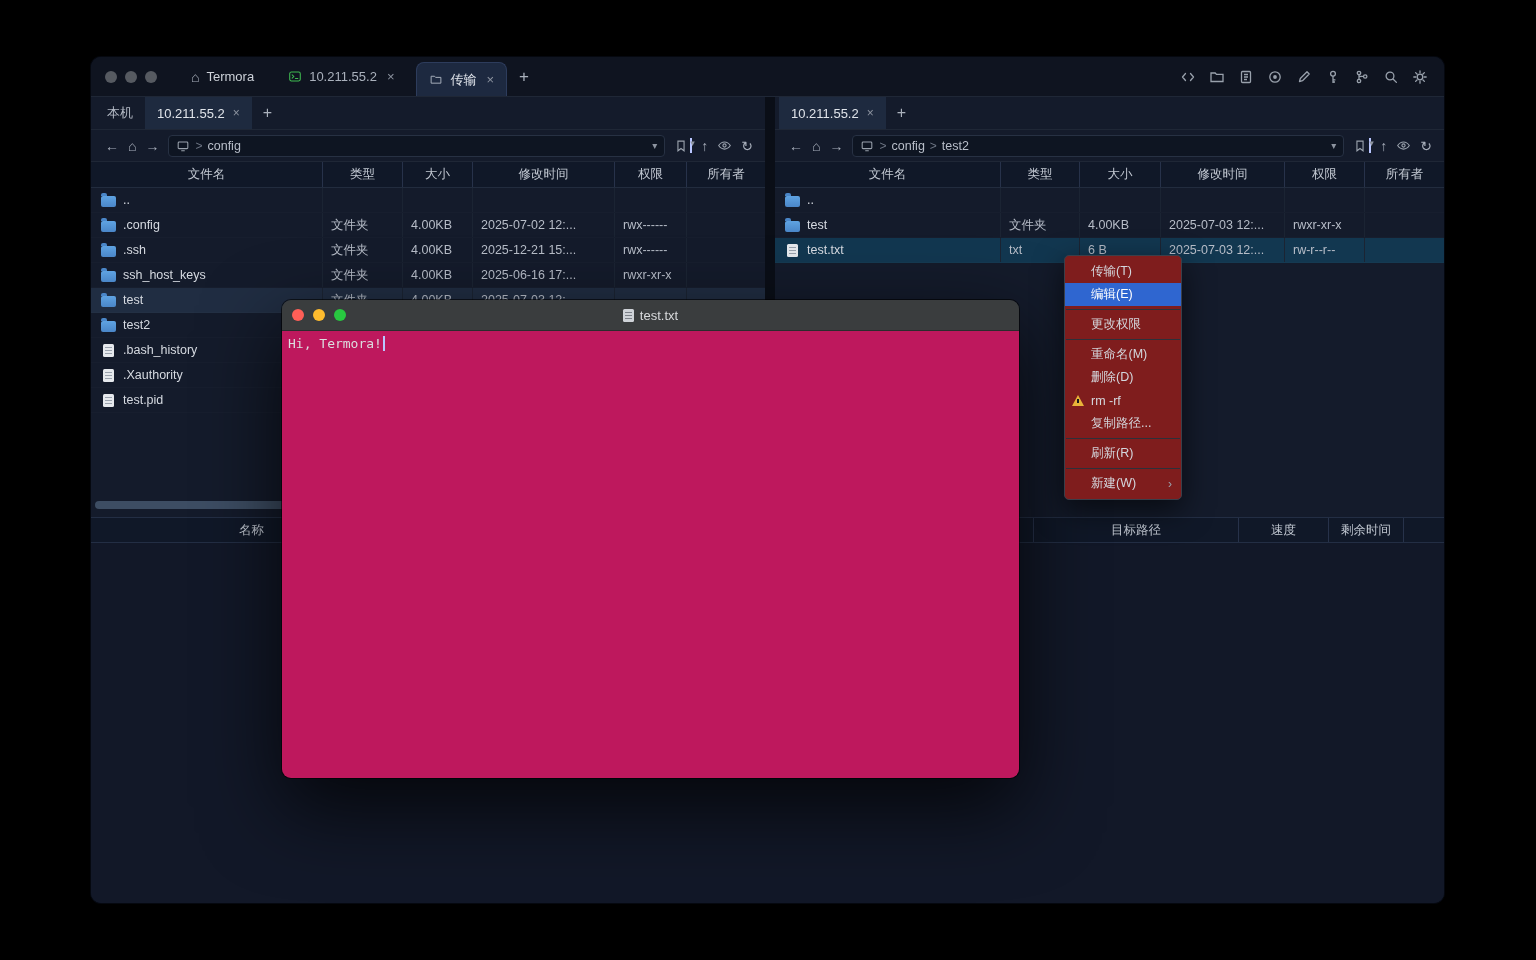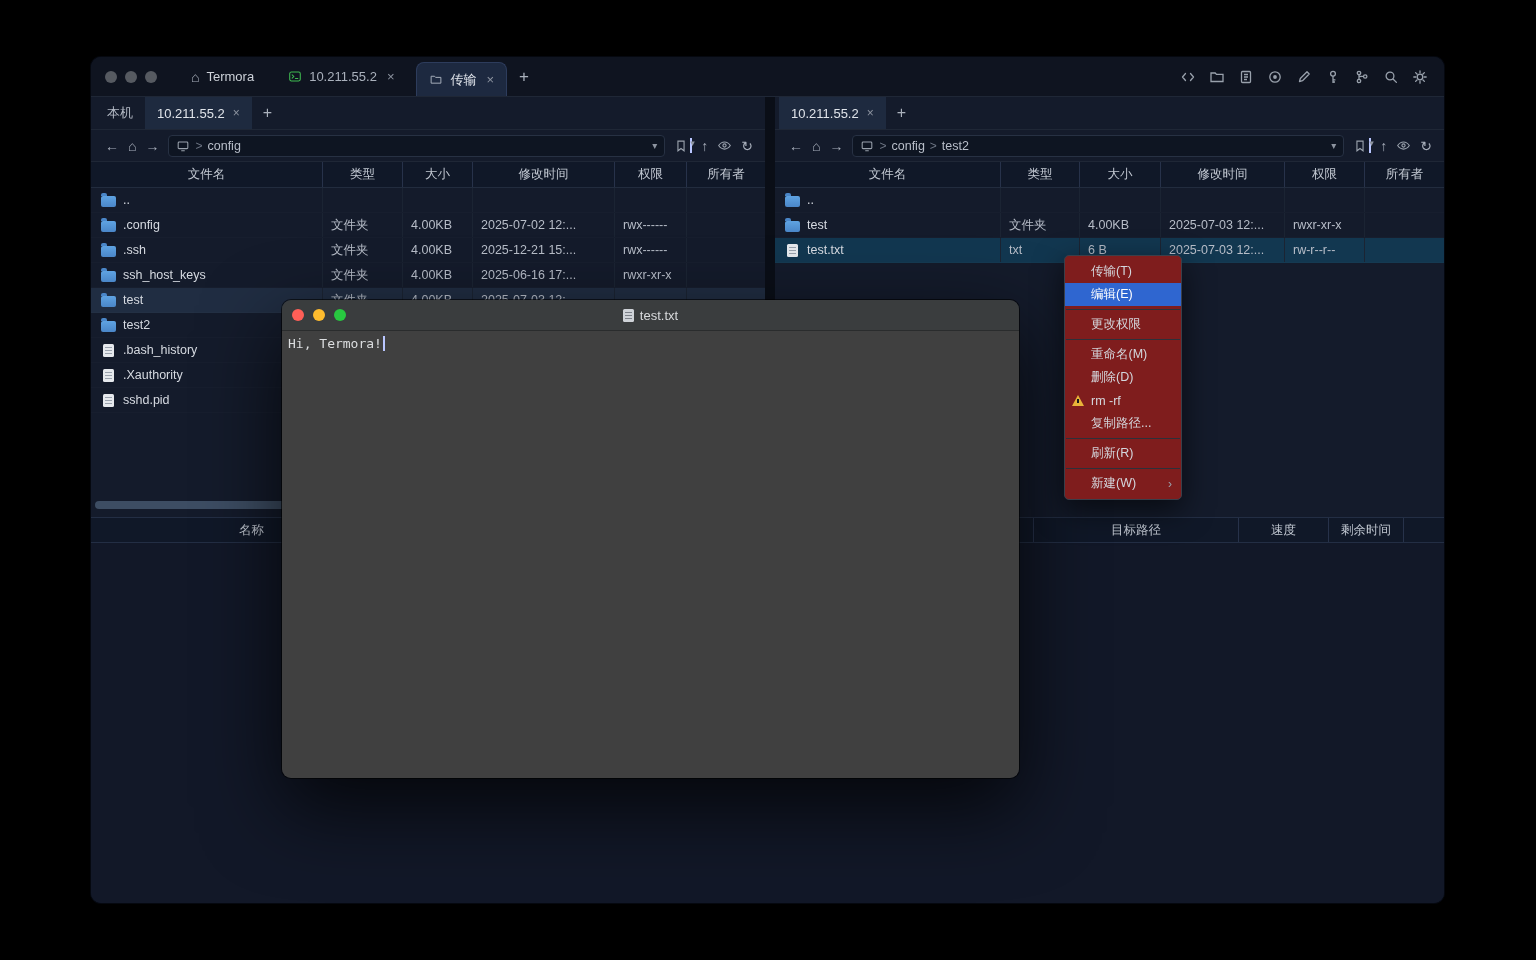--- a/index.html
+++ b/index.html
@@ -88,21 +88,21 @@
     box-shadow:0 0 0 1px rgba(0,0,0,.6),0 30px 80px rgba(0,0,0,.75);z-index:40;display:flex;flex-direction:column;}
   .ed-titlebar{height:31px;flex:none;background:#3a3d3e;border-bottom:1px solid #2a2c2d;
     display:flex;align-items:center;padding:0 10px;position:relative;}
   .ed-lights{display:flex;gap:9px;}
   .ed-light{width:12px;height:12px;border-radius:50%;}
   .ed-title{position:absolute;left:0;right:0;display:flex;align-items:center;justify-content:center;gap:6px;
     color:#d8dadc;font-size:13px;pointer-events:none;}
   .ed-doc{width:11px;height:13px;background:#cfd3d8;border-radius:1.5px;position:relative;flex:none;}
   .ed-doc::before{content:"";position:absolute;left:2px;top:3px;width:7px;height:1px;background:#7b8088;
     box-shadow:0 3px 0 #7b8088,0 6px 0 #7b8088;}
-  .ed-body{flex:1;background:#404040;padding:5px 6px;font-family:"DejaVu Sans Mono","Liberation Mono",monospace;
+  .ed-body{flex:1;background:#be185d;padding:5px 6px;font-family:"DejaVu Sans Mono","Liberation Mono",monospace;
     font-size:13px;color:#dcdee0;}
   .caret{display:inline-block;width:2px;height:15px;background:#b9c6ff;vertical-align:text-bottom;margin-left:1px;}
 
   
   .ctx{position:absolute;left:1064px;top:255px;width:118px;background:#7f1d1d;border:1px solid #3a3f4a;
     border-radius:5px;padding:4px 0;z-index:50;box-shadow:0 10px 30px rgba(0,0,0,.6);}
   .ctx-item{height:23px;display:flex;align-items:center;font-size:12.5px;color:#d4d7dd;}
   .ctx-item .gut{width:26px;flex:none;display:flex;align-items:center;justify-content:center;}
   .ctx-item .lbl{flex:1;}
   .ctx-item .sub{padding-right:9px;color:#9aa1ac;font-size:12px;}
@@ -326,21 +326,21 @@
             <div></div>
             <div></div>
             <div></div>
             <div></div>
             <div></div>
           </div>
 
           <div class="file-row">
             <div class="cname">
               <span class="fi" data-kind="file"></span>
-              <span>sshd.pid</span>
+              <span>test.pid</span>
             </div>
             <div></div>
             <div></div>
             <div></div>
             <div></div>
             <div></div>
           </div>
         </div>
       <div class="hscroll"></div>
     </div>

